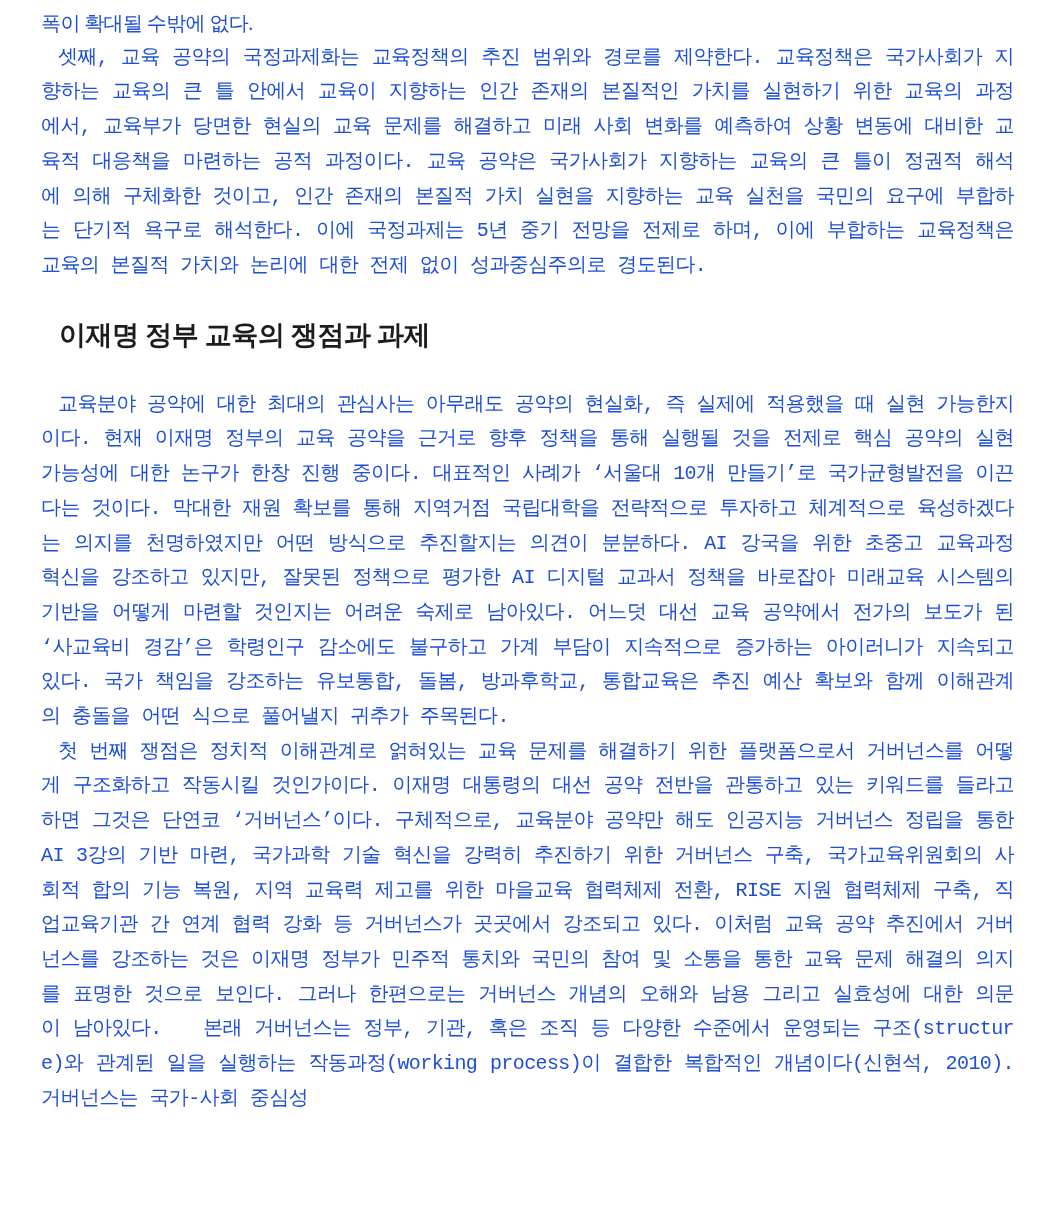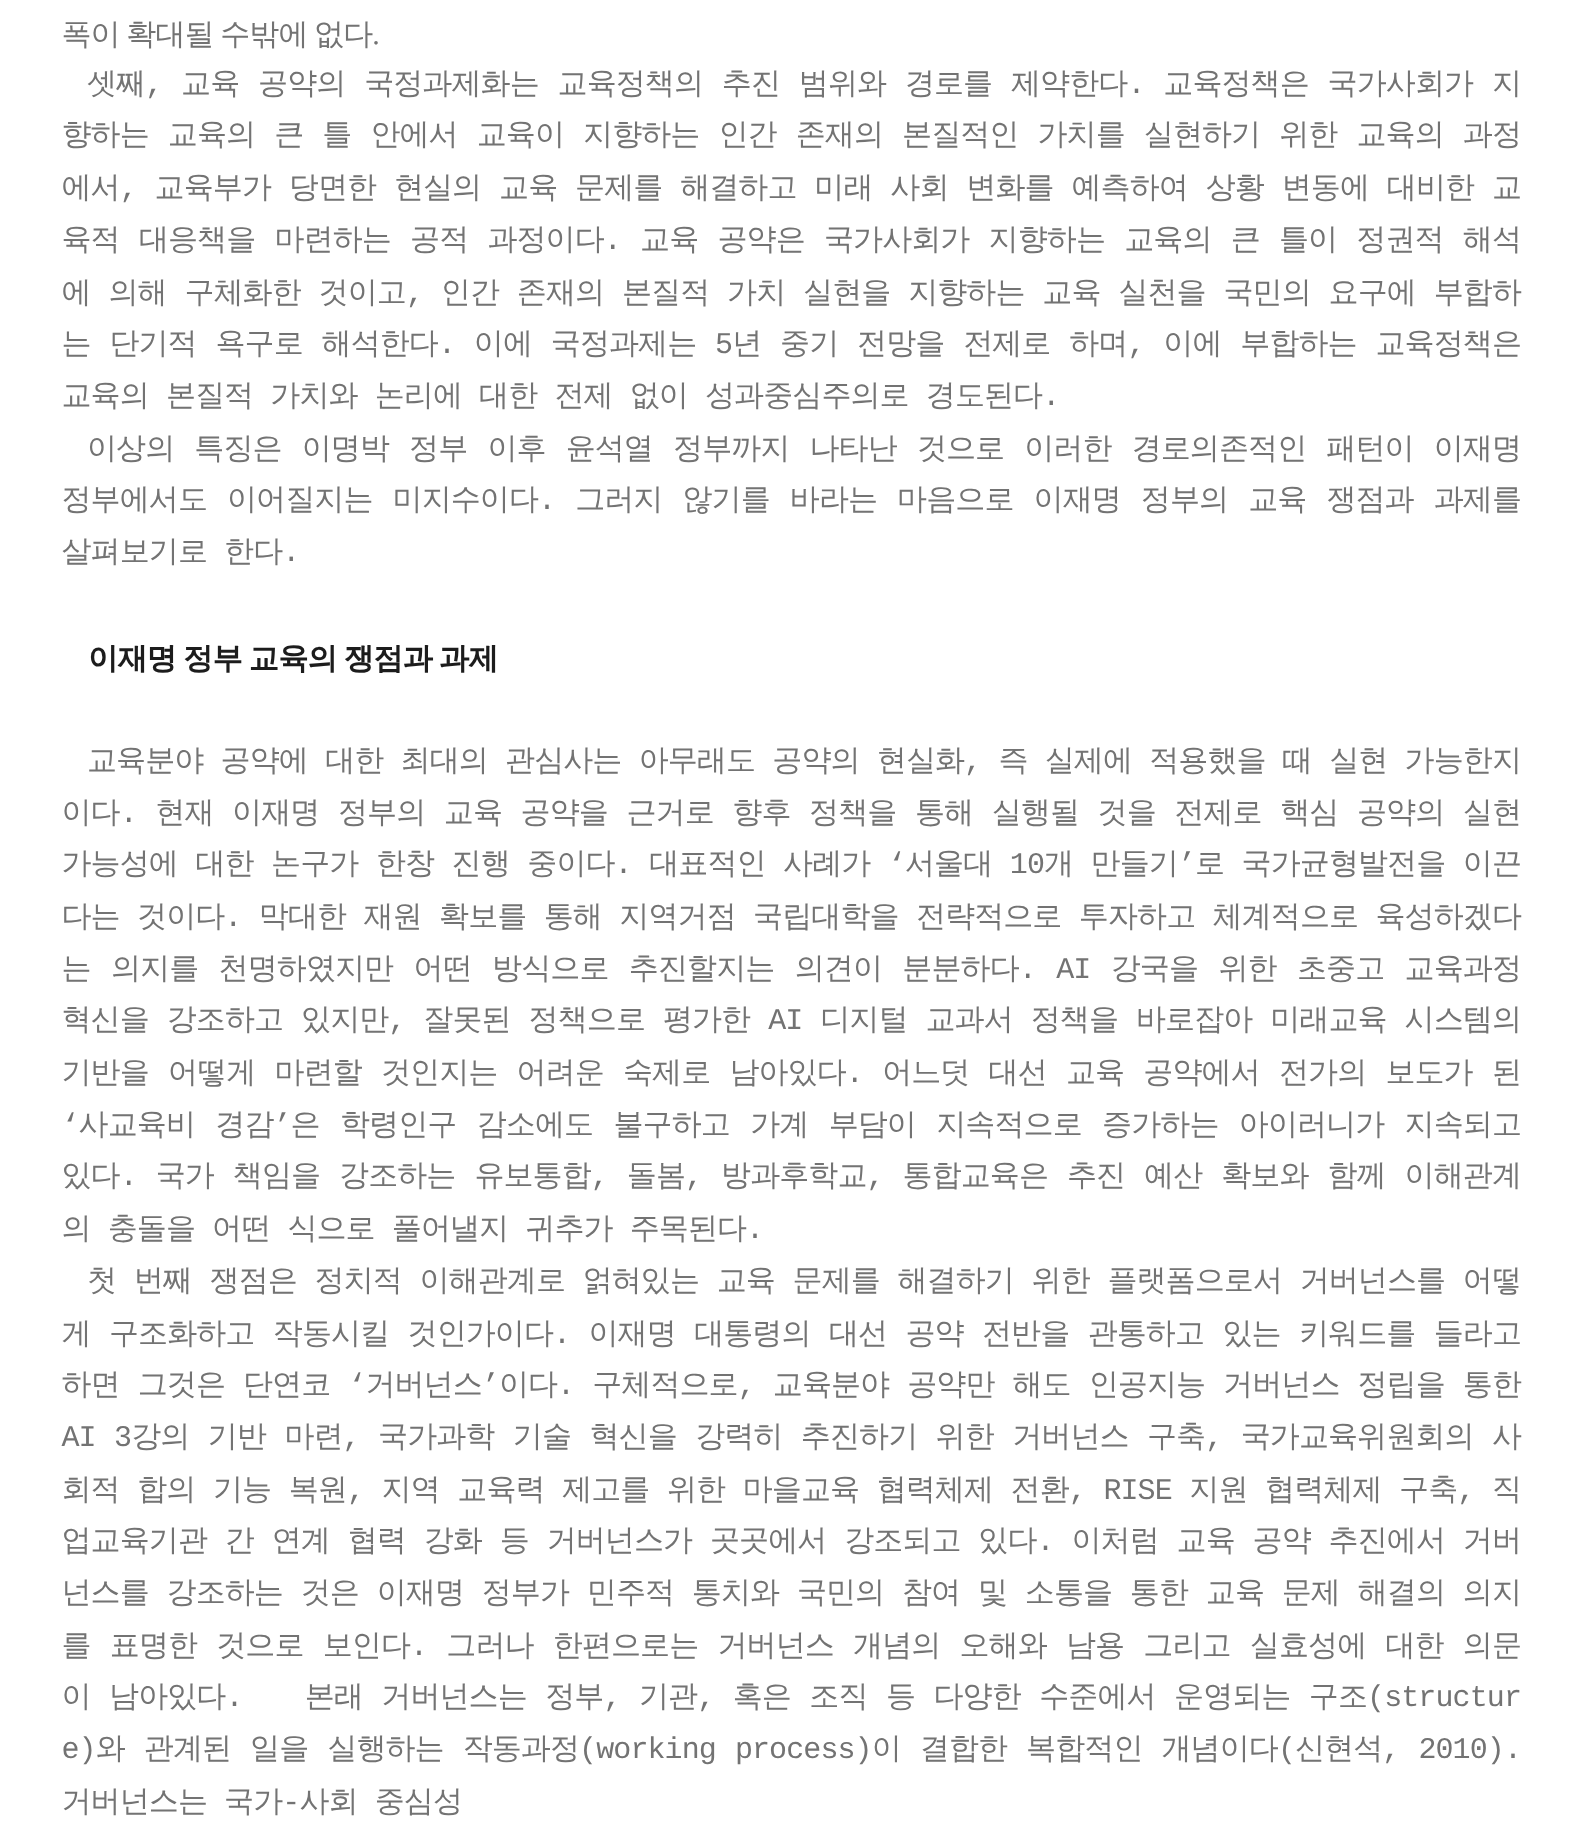--- a/index.html
+++ b/index.html
@@ -17,48 +17,47 @@
     box-sizing: border-box;
     width: 1054px;
     height: 1218px;
     padding: 6px 40px 0 41px;
     background: #ffffff;
   }
   .para {
     margin: 0;
     font-size: 20px;
     line-height: 34.7px;
-    color: #737373;
+    color: #1d4ed8;
     text-align: justify;
     word-break: break-all;
     letter-spacing: -0.6px;
   }
   .para.indented {
     text-indent: 17px;
     font-family: Liberation Mono, monospace;
   }
   .heading {
     margin: 34.7px 0 34.7px 0;
-    font-size: 20px;
+    font-size: 27px;
     line-height: 34.7px;
     font-weight: 700;
     color: #1c1c1c;
     text-indent: 18px;
     letter-spacing: -0.4px;
   }
 </style>
 </head>
 <body>
 
 <div class="page">
   <p class="para">폭이 확대될 수밖에 없다.</p>
 
   <p class="para indented">셋째, 교육 공약의 국정과제화는 교육정책의 추진 범위와 경로를 제약한다. 교육정책은 국가사회가 지향하는 교육의 큰 틀 안에서 교육이 지향하는 인간 존재의 본질적인 가치를 실현하기 위한 교육의 과정에서, 교육부가 당면한 현실의 교육 문제를 해결하고 미래 사회 변화를 예측하여 상황 변동에 대비한 교육적 대응책을 마련하는 공적 과정이다. 교육 공약은 국가사회가 지향하는 교육의 큰 틀이 정권적 해석에 의해 구체화한 것이고, 인간 존재의 본질적 가치 실현을 지향하는 교육 실천을 국민의 요구에 부합하는 단기적 욕구로 해석한다. 이에 국정과제는 5년 중기 전망을 전제로 하며, 이에 부합하는 교육정책은 교육의 본질적 가치와 논리에 대한 전제 없이 성과중심주의로 경도된다.</p>
 
-  <p class="para indented">이상의 특징은 이명박 정부 이후 윤석열 정부까지 나타난 것으로 이러한 경로의존적인 패턴이 이재명 정부에서도 이어질지는 미지수이다. 그러지 않기를 바라는 마음으로 이재명 정부의 교육 쟁점과 과제를 살펴보기로 한다.</p>
 
   <h2 class="heading">이재명 정부 교육의 쟁점과 과제</h2>
 
   <p class="para indented">교육분야 공약에 대한 최대의 관심사는 아무래도 공약의 현실화, 즉 실제에 적용했을 때 실현 가능한지이다. 현재 이재명 정부의 교육 공약을 근거로 향후 정책을 통해 실행될 것을 전제로 핵심 공약의 실현 가능성에 대한 논구가 한창 진행 중이다. 대표적인 사례가 ‘서울대 10개 만들기’로 국가균형발전을 이끈다는 것이다. 막대한 재원 확보를 통해 지역거점 국립대학을 전략적으로 투자하고 체계적으로 육성하겠다는 의지를 천명하였지만 어떤 방식으로 추진할지는 의견이 분분하다. AI 강국을 위한 초중고 교육과정 혁신을 강조하고 있지만, 잘못된 정책으로 평가한 AI 디지털 교과서 정책을 바로잡아 미래교육 시스템의 기반을 어떻게 마련할 것인지는 어려운 숙제로 남아있다. 어느덧 대선 교육 공약에서 전가의 보도가 된 ‘사교육비 경감’은 학령인구 감소에도 불구하고 가계 부담이 지속적으로 증가하는 아이러니가 지속되고 있다. 국가 책임을 강조하는 유보통합, 돌봄, 방과후학교, 통합교육은 추진 예산 확보와 함께 이해관계의 충돌을 어떤 식으로 풀어낼지 귀추가 주목된다.</p>
 
 
   <p class="para indented">첫 번째 쟁점은 정치적 이해관계로 얽혀있는 교육 문제를 해결하기 위한 플랫폼으로서 거버넌스를 어떻게 구조화하고 작동시킬 것인가이다. 이재명 대통령의 대선 공약 전반을 관통하고 있는 키워드를 들라고 하면 그것은 단연코 ‘거버넌스’이다. 구체적으로, 교육분야 공약만 해도 인공지능 거버넌스 정립을 통한 AI 3강의 기반 마련, 국가과학 기술 혁신을 강력히 추진하기 위한 거버넌스 구축, 국가교육위원회의 사회적 합의 기능 복원, 지역 교육력 제고를 위한 마을교육 협력체제 전환, RISE 지원 협력체제 구축, 직업교육기관 간 연계 협력 강화 등 거버넌스가 곳곳에서 강조되고 있다. 이처럼 교육 공약 추진에서 거버넌스를 강조하는 것은 이재명 정부가 민주적 통치와 국민의 참여 및 소통을 통한 교육 문제 해결의 의지를 표명한 것으로 보인다. 그러나 한편으로는 거버넌스 개념의 오해와 남용 그리고 실효성에 대한 의문이 남아있다.　　본래 거버넌스는 정부, 기관, 혹은 조직 등 다양한 수준에서 운영되는 구조(structure)와 관계된 일을 실행하는 작동과정(working process)이 결합한 복합적인 개념이다(신현석, 2010). 거버넌스는 국가-사회 중심성</p>
 </div>
 
 </body></html>

